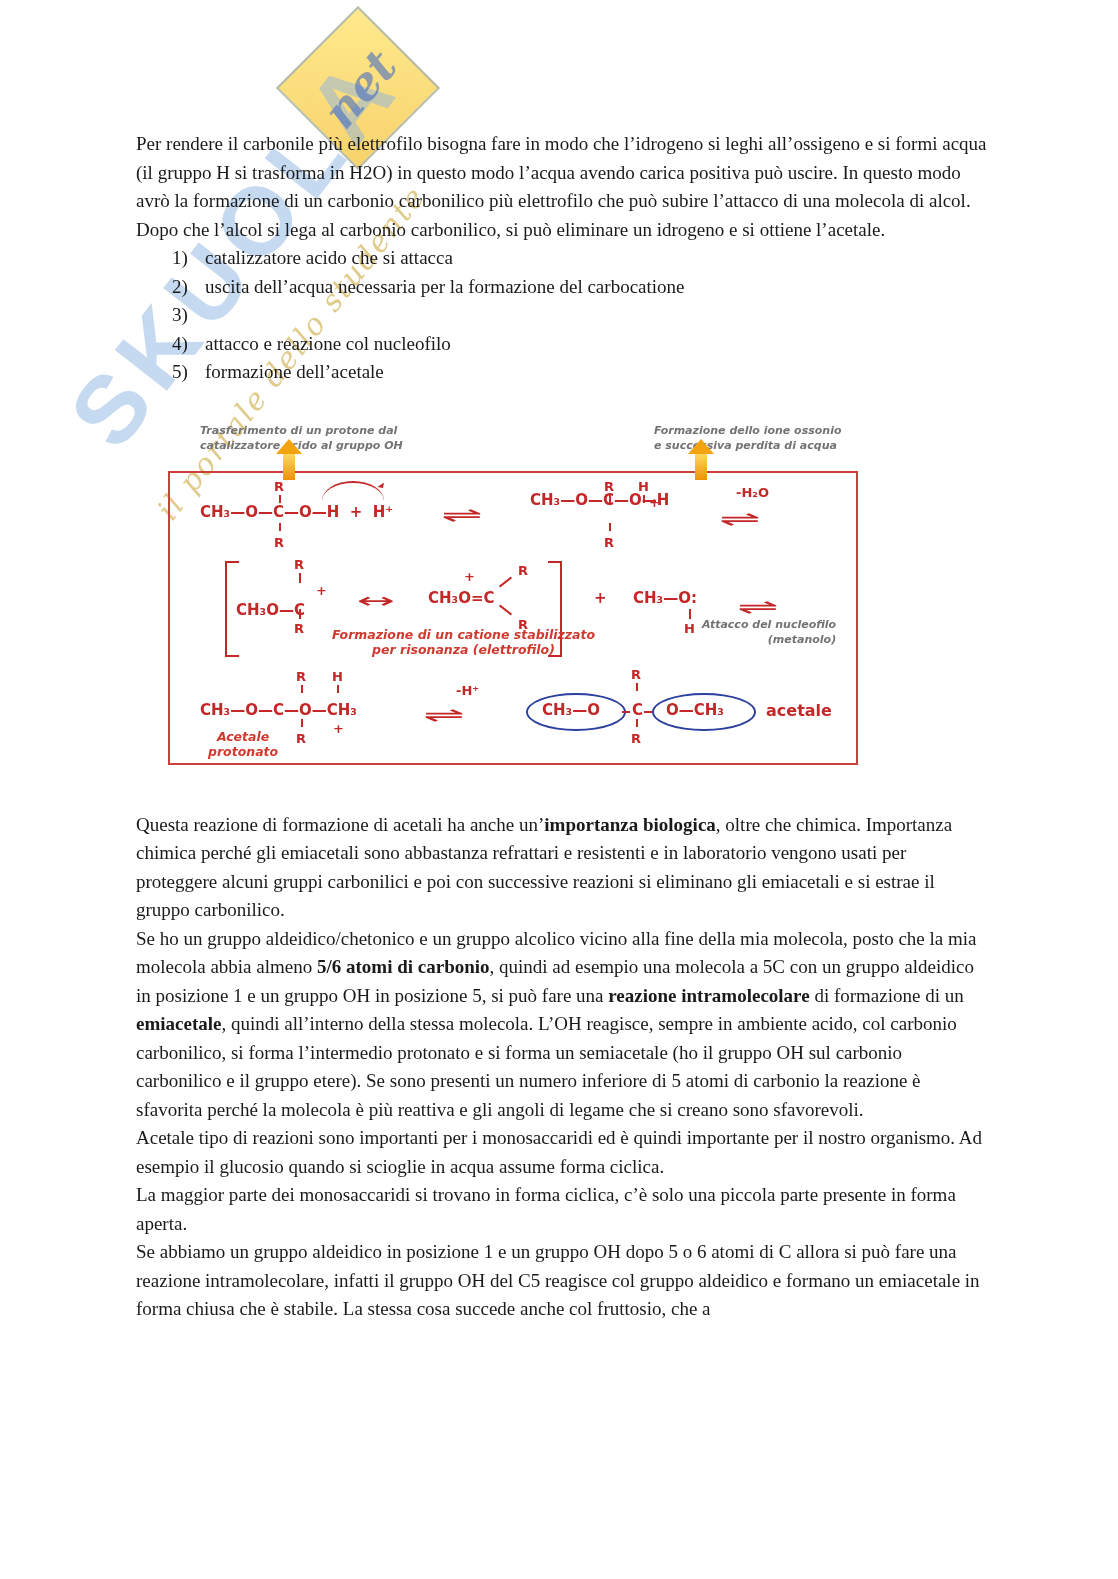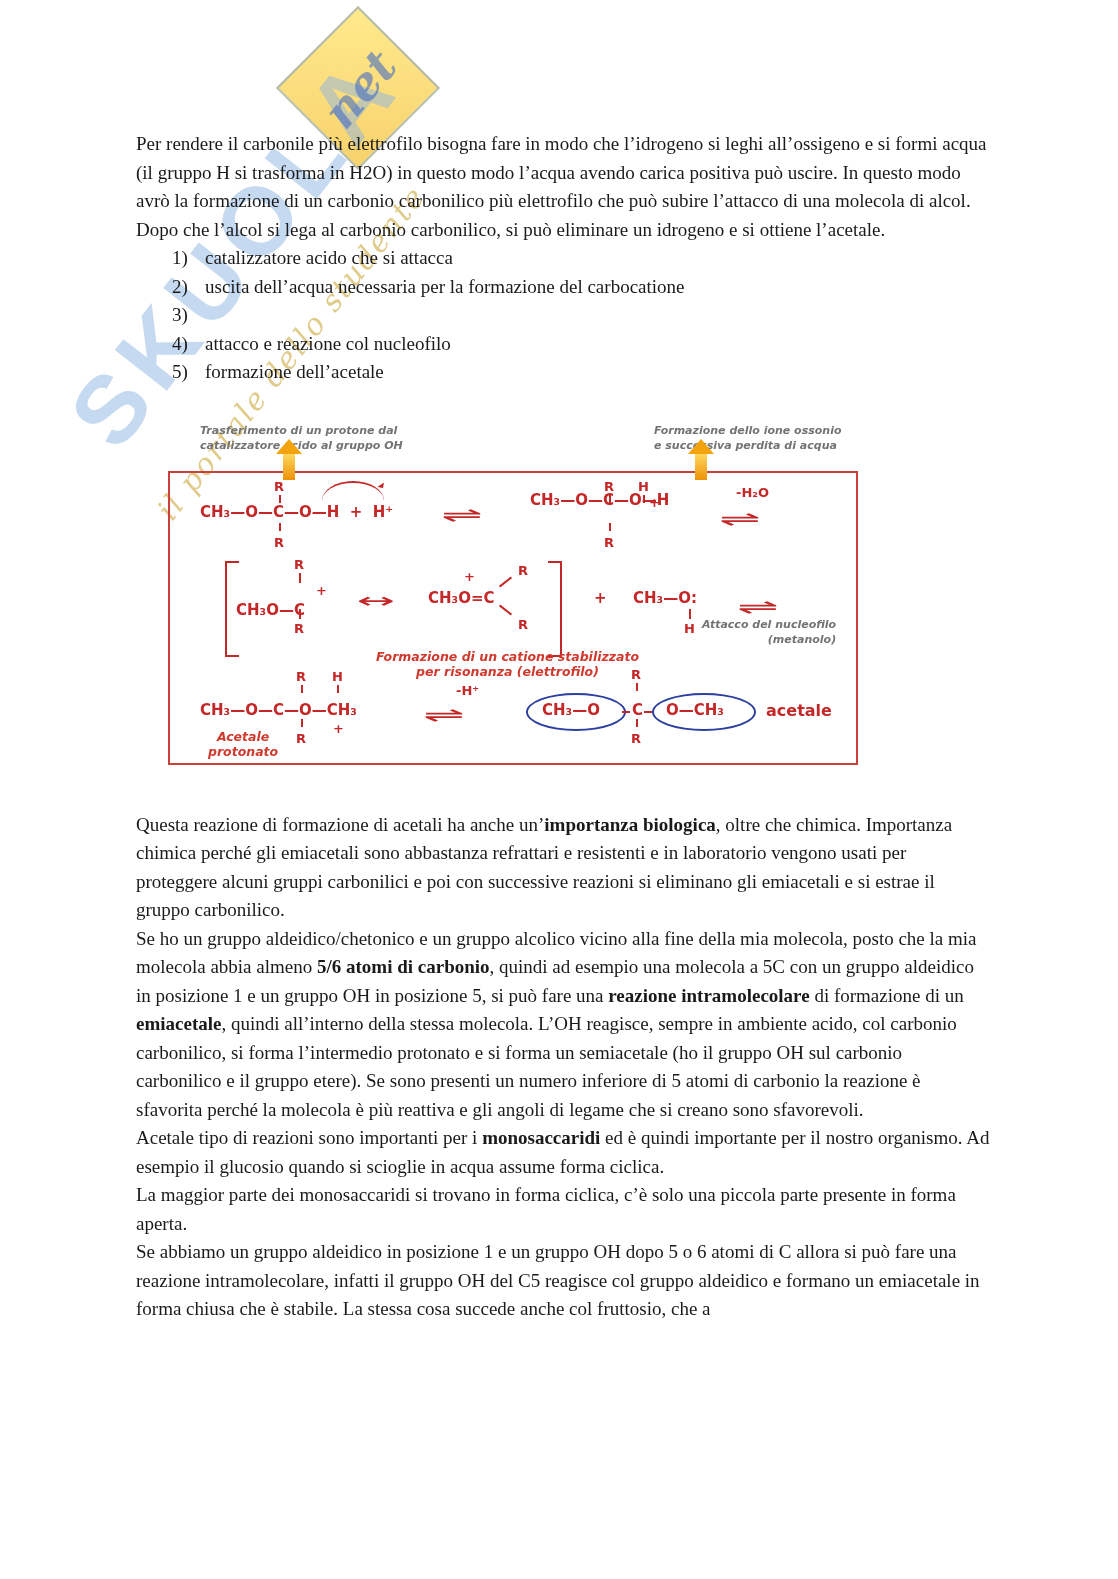--- a/index.html
+++ b/index.html
@@ -159,21 +159,21 @@
     <span class="dtext" style="left:458px;top:166px;">+</span>
 
     <span class="dtext" style="left:497px;top:166px;">CH₃—O:</span>
     <div class="vb" style="left:553px;top:186px;height:10px;"></div>
     <span class="dsm" style="left:548px;top:198px;">H</span>
 
     <span class="eq" style="left:614px;top:172px;">⇌</span>
 
     <div class="ann" style="left:566px;top:194px;text-align:right;">Attacco del nucleofilo
 (metanolo)</div>
-    <div class="dcap" style="left:196px;top:226px;margin-left:44px;">Formazione di un catione stabilizzato
+    <div class="dcap" style="left:196px;top:204px;">Formazione di un catione stabilizzato
 per risonanza (elettrofilo)</div>
 
     <span class="dsm" style="left:160px;top:246px;">R</span>
     <span class="dsm" style="left:196px;top:246px;">H</span>
     <div class="vb" style="left:165px;top:262px;height:8px;"></div>
     <div class="vb" style="left:201px;top:262px;height:8px;"></div>
     <span class="dtext" style="left:64px;top:278px;">CH₃—O—C—O—CH₃</span>
     <span class="dsm" style="left:197px;top:298px;">+</span>
     <div class="vb" style="left:165px;top:296px;height:8px;"></div>
     <span class="dsm" style="left:160px;top:308px;">R</span>
@@ -193,17 +193,17 @@
     <div class="ell" style="left:516px;top:270px;width:100px;height:34px;"></div>
     <span class="dtext" style="left:530px;top:278px;">O—CH₃</span>
     <div class="vb" style="left:500px;top:296px;height:8px;"></div>
     <span class="dsm" style="left:495px;top:308px;">R</span>
 
     <span class="dtext" style="left:630px;top:278px;font-size:16px;">acetale</span>
   </div>
 
   <p><span>Questa reazione di formazione di acetali ha anche un’</span><span style="font-weight: bold;">importanza biologica</span><span>, oltre che chimica. Importanza chimica perché gli emiacetali sono abbastanza refrattari e resistenti e in laboratorio vengono usati per proteggere alcuni gruppi carbonilici e poi con successive reazioni si eliminano gli emiacetali e si estrae il gruppo carbonilico.</span></p>
   <p><span>Se ho un gruppo aldeidico/chetonico e un gruppo alcolico vicino alla fine della mia molecola, posto che la mia molecola abbia almeno </span><span style="font-weight: bold;">5/6 atomi di carbonio</span><span>, quindi ad esempio una molecola a 5C con un gruppo aldeidico in posizione 1 e un gruppo OH in posizione 5, si può fare una </span><span style="font-weight: bold;">reazione intramolecolare</span><span> di formazione di un </span><span style="font-weight: bold;">emiacetale</span><span>, quindi all’interno della stessa molecola. L’OH reagisce, sempre in ambiente acido, col carbonio carbonilico, si forma l’intermedio protonato e si forma un semiacetale (ho il gruppo OH sul carbonio carbonilico e il gruppo etere).  Se sono presenti un numero inferiore di 5 atomi di carbonio la reazione è sfavorita perché la molecola è più reattiva e gli angoli di legame che si creano sono sfavorevoli.</span></p>
-  <p><span>Acetale tipo di reazioni sono importanti per i </span><span style="font-weight: bold;">monosaccaridi</span><span> ed è quindi importante per il nostro organismo. Ad esempio il glucosio quando si scioglie in acqua assume forma ciclica.</span></p>
+  <p><span>Acetale tipo di reazioni sono importanti per i </span><span style="font-weight: normal;">monosaccaridi</span><span> ed è quindi importante per il nostro organismo. Ad esempio il glucosio quando si scioglie in acqua assume forma ciclica.</span></p>
   <p><span>La maggior parte dei monosaccaridi si trovano in forma ciclica, c’è solo una piccola parte presente in forma aperta.</span></p>
   <p><span>Se abbiamo un gruppo aldeidico in posizione 1 e un gruppo OH dopo 5 o 6 atomi di C allora si può fare una reazione intramolecolare, infatti il gruppo OH del C5 reagisce col gruppo aldeidico e formano un emiacetale in forma chiusa che è stabile. La stessa cosa succede anche col fruttosio, che a</span></p>
 
 </div>
 
 </body></html>

